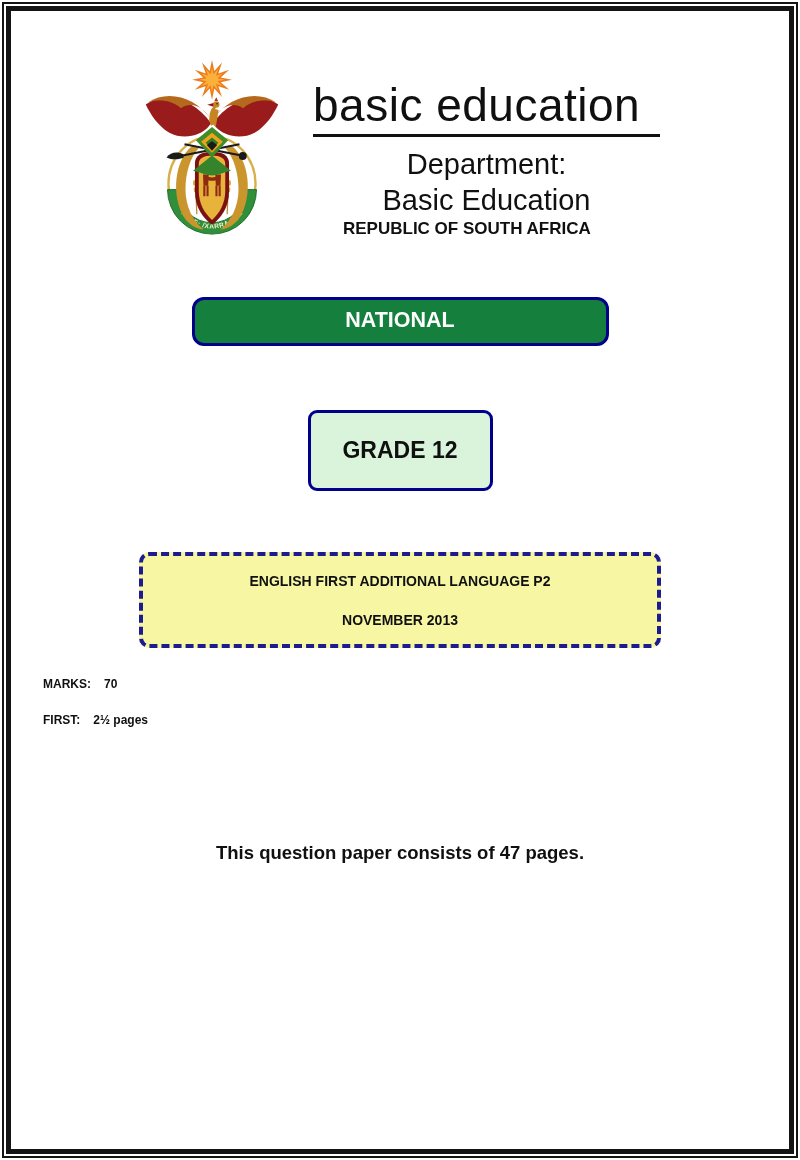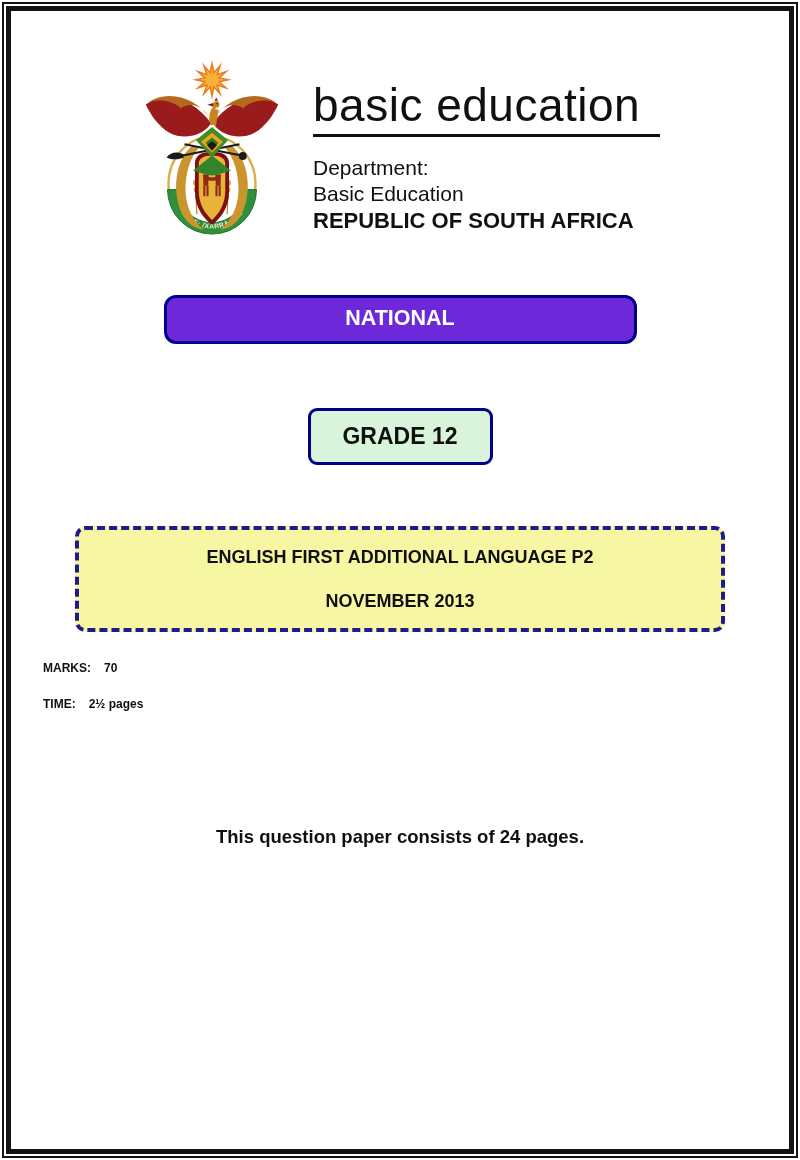--- a/index.html
+++ b/index.html
@@ -16,43 +16,43 @@
     position:relative; width:100%; height:100%;
     border:5px solid #141414; overflow:hidden; background:#ffffff;
   }
 
   
   .header { display:flex; margin:46px 0 0 130px; }
   .logo svg { display:block; width:142px; height:180px; }
   .brand { margin-left:30px; padding-top:24px; }
   .wordmark { font-size:46px; font-weight:400; line-height:1.05; letter-spacing:0.5px; }
   .rule { width:347px; border-bottom:3px solid #101010; margin-top:5px; }
-  .dept { margin-top:18px; font-size:21px; line-height:1.22; }
-  .country { font-size:22px; font-weight:700; margin-top:1px; }
+  .dept { margin-top:10px; font-size:29px; line-height:1.22;text-align:center; }
+  .country { font-size:17px; font-weight:700; margin-top:1px;margin-left:30px; }
 
   
   .cert {
-    width:473px; margin:58px auto 0; background:#6d28d9;
+    width:417px; margin:58px auto 0; background:#15803d;
     border:3px solid #00008B; border-radius:12px;
     color:#ffffff; text-align:center; font-weight:700;
     font-size:21.5px; line-height:1.25; padding:7px 0 9px;
   }
 
   
   .grade {
     width:185px; margin:64px auto 0; background:#D9F4DA;
     border:3px solid #00008B; border-radius:9px;
-    text-align:center; font-weight:700; font-size:23px; padding:12px 0;
+    text-align:center; font-weight:700; font-size:23px; padding:24px 0;
   }
 
   
   .subject {
-    width:650px; margin:61px auto 0; background:#F7F7A3;
+    width:522px; margin:61px auto 0; background:#F7F7A3;
     border:4px dashed #1C1C8F; border-radius:10px;
-    text-align:center; font-weight:700; font-size:18px;
+    text-align:center; font-weight:700; font-size:14px;
     padding:17px 10px 16px;
   }
   .subject .session { margin-top:23px; }
 
   
   .details { margin:29px 0 0 32px; font-weight:700; font-size:12px; }
   .details .row + .row { margin-top:22px; }
   .details .value { margin-left:13px; }
 
   
@@ -169,21 +169,21 @@
     <div class="subject">
       <div class="title">ENGLISH FIRST ADDITIONAL LANGUAGE P2</div>
       <div class="session">NOVEMBER 2013</div>
     </div>
 
     <div class="details">
       <div class="row">
         <span>MARKS:</span><span class="value">70</span>
       </div>
       <div class="row">
-        <span>TIME:</span><span class="value">2½ pages</span>
+        <span>FIRST:</span><span class="value">2½ pages</span>
       </div>
     </div>
 
-    <div class="note">This question paper consists of 24 pages.</div>
+    <div class="note">This question paper consists of 47 pages.</div>
 
 
   </div>
 </div>
 
 </body></html>

